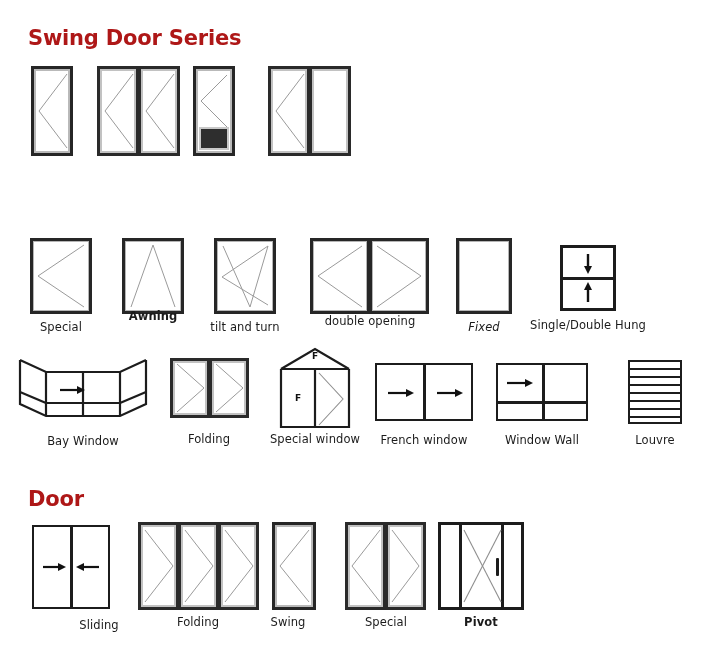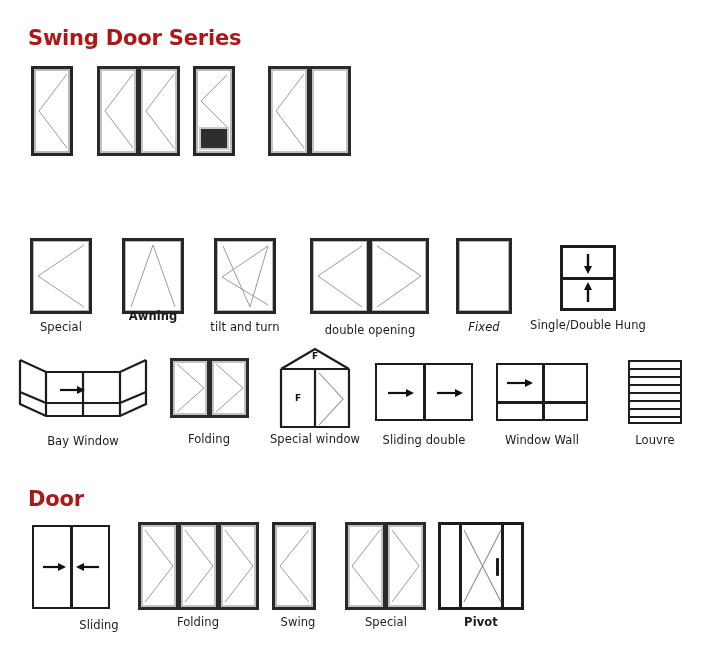--- a/index.html
+++ b/index.html
@@ -199,21 +199,21 @@
     <div class="winframe" style="left:0;top:0;width:60px;height:76px;">
       <div class="inner"></div>
     </div>
     <div class="winframe" style="left:59px;top:0;width:60px;height:76px;">
       <div class="inner"></div>
     </div>
     <svg class="sv" width="120" height="76">
       <polyline class="hair" points="52,8 8,38 52,69"></polyline>
       <polyline class="hair" points="67,8 111,38 67,69"></polyline>
     </svg>
-    <div class="cap" style="left:60px;top:85px;">double opening</div>
+    <div class="cap" style="left:60px;top:76px;">double opening</div>
   </div>
 
   <div class="item" style="left:456px;top:238px;">
     <div class="winframe" style="left:0;top:0;width:56px;height:76px;">
       <div class="inner"></div>
     </div>
     <div class="cap" style="left:28px;top:82px;font-style:italic;">Fixed</div>
   </div>
 
   <div class="item" style="left:560px;top:245px;">
@@ -273,21 +273,21 @@
 
   <div class="item" style="left:375px;top:363px;">
     <div class="box" style="left:0;top:0;width:98px;height:58px;border-width:2.5px;"></div>
     <div class="vline" style="left:48px;top:0;width:2.5px;height:58px;"></div>
     <svg class="sv" width="98" height="58">
       <line x1="13" y1="30" x2="33" y2="30" stroke="#111" stroke-width="2.2"></line>
       <polygon class="arrowfill" points="39,30 31,26 31,34"></polygon>
       <line x1="62" y1="30" x2="82" y2="30" stroke="#111" stroke-width="2.2"></line>
       <polygon class="arrowfill" points="88,30 80,26 80,34"></polygon>
     </svg>
-    <div class="cap" style="left:49px;top:70px;">Sliding double</div>
+    <div class="cap" style="left:49px;top:70px;">French window</div>
   </div>
 
   <div class="item" style="left:496px;top:363px;">
     <div class="box" style="left:0;top:0;width:92px;height:58px;border-width:2.5px;"></div>
     <div class="vline" style="left:46px;top:0;width:2.5px;height:58px;"></div>
     <div class="hline" style="left:0;top:38px;width:92px;height:2.5px;"></div>
     <svg class="sv" width="92" height="58">
       <line x1="11" y1="20" x2="31" y2="20" stroke="#111" stroke-width="2.2"></line>
       <polygon class="arrowfill" points="37,20 29,16 29,24"></polygon>
     </svg>
@@ -338,21 +338,21 @@
     <div class="cap" style="left:60px;top:93px;">Folding</div>
   </div>
 
   <div class="item" style="left:272px;top:522px;">
     <div class="doorframe" style="left:0;top:0;width:44px;height:88px;">
       <div class="inner"></div>
     </div>
     <svg class="sv" width="44" height="88">
       <polyline class="hair" points="37,8 8,44 37,80"></polyline>
     </svg>
-    <div class="cap" style="left:26px;top:93px;">Swing</div>
+    <div class="cap" style="left:16px;top:93px;">Swing</div>
   </div>
 
   <div class="item" style="left:345px;top:522px;">
     <div class="leaf" style="left:0;top:0;width:41px;height:88px;">
       <div class="inner"></div>
     </div>
     <div class="leaf" style="left:40px;top:0;width:41px;height:88px;">
       <div class="inner"></div>
     </div>
     <svg class="sv" width="81" height="88">

